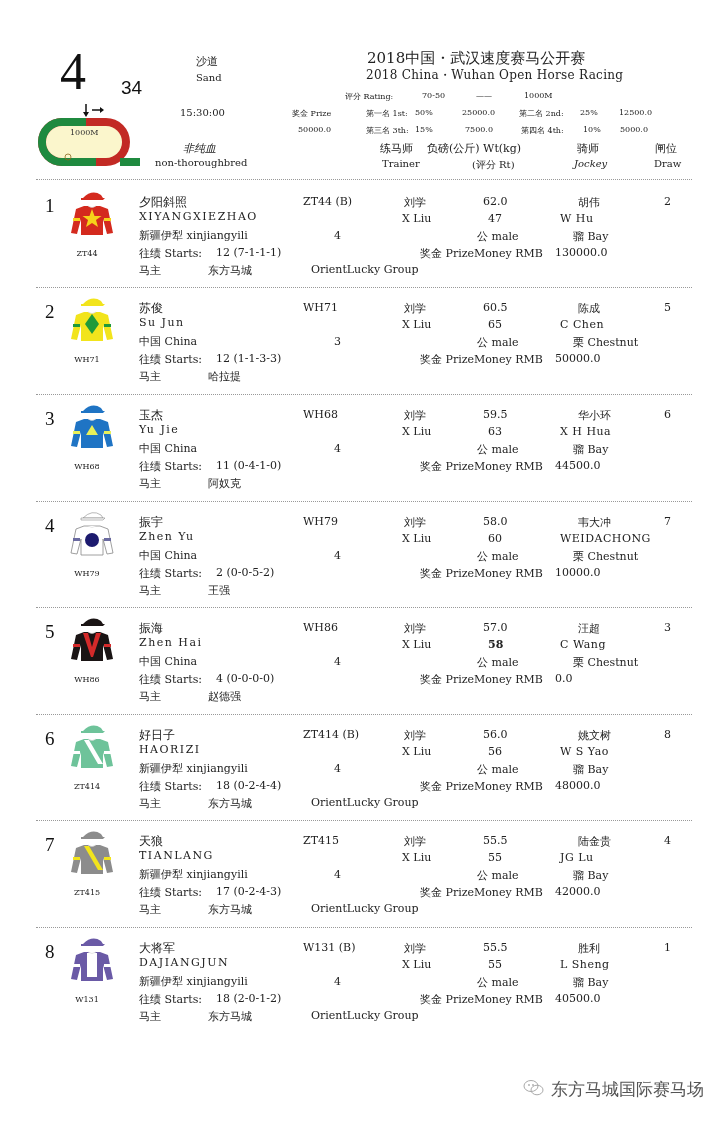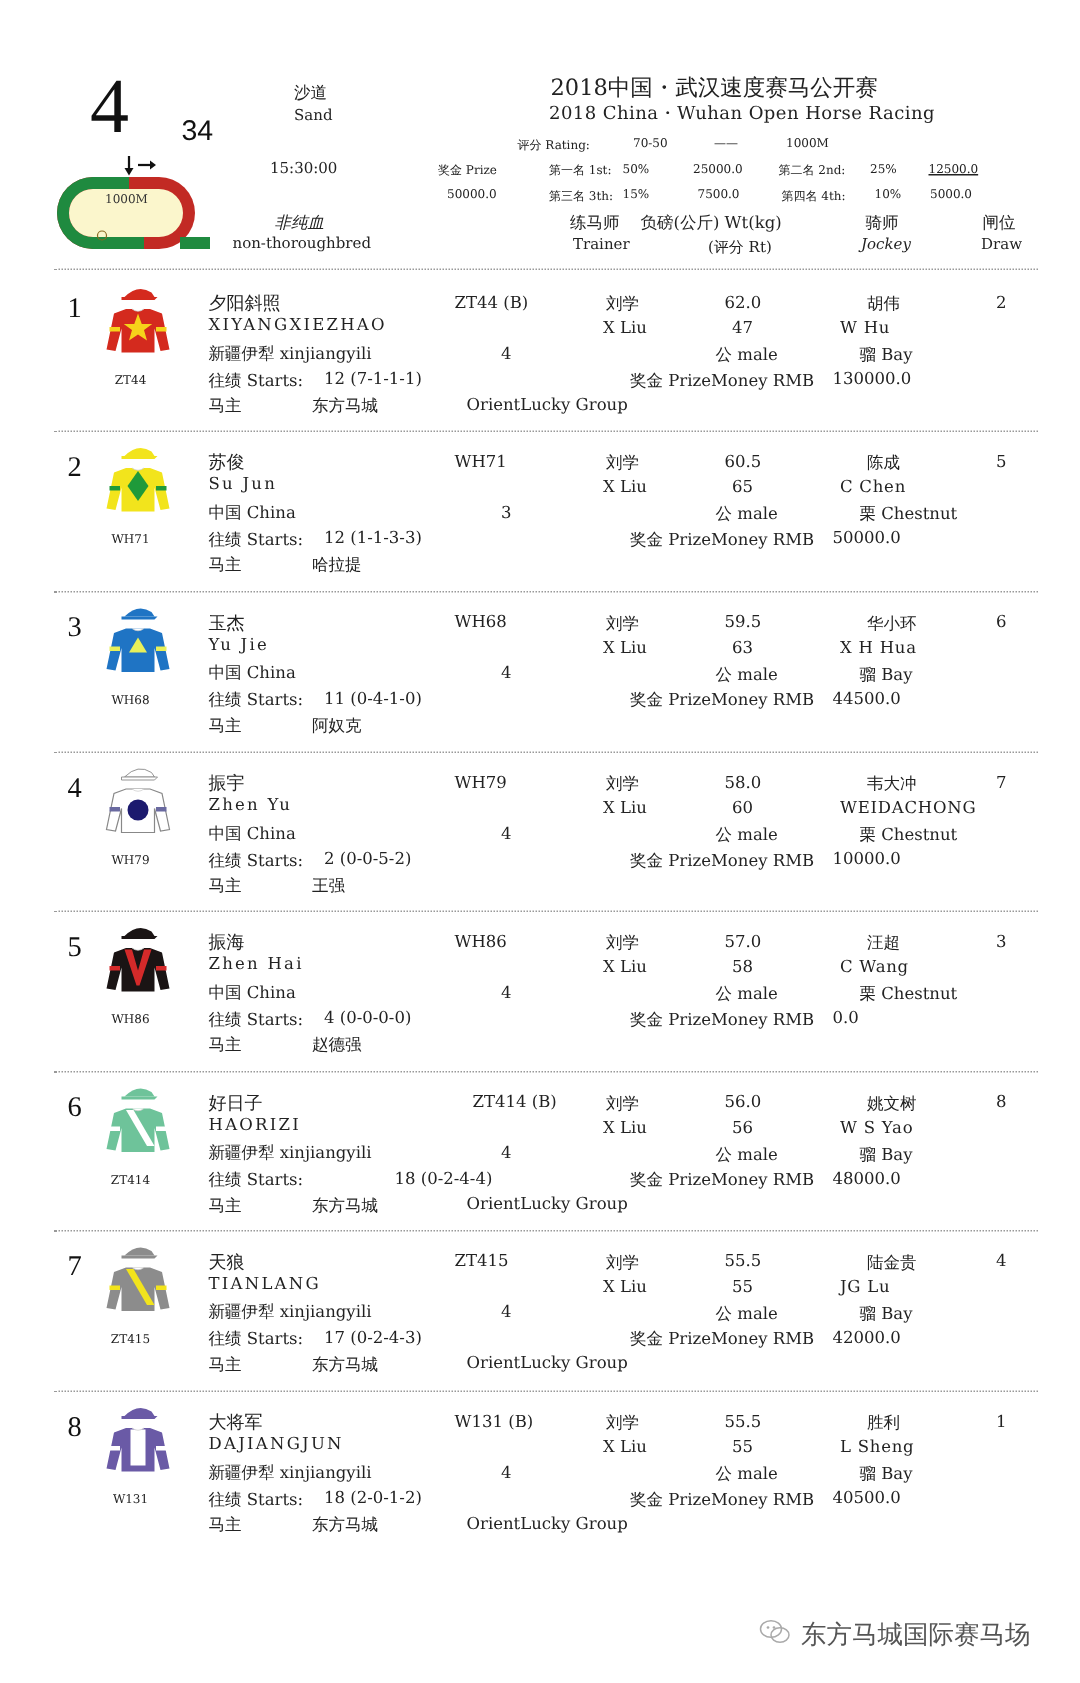--- a/index.html
+++ b/index.html
@@ -12,21 +12,21 @@
   .xs { font-size: 8px; }
   .md { font-size: 11px; }
   .title-cn { font-size: 15px; }
   .title-en { font-size: 12px; letter-spacing: 0.3px; }
   .dotline { position: absolute; left: 36px; width: 656px; height: 0; border-top: 1px dotted #999; }
   .entry { position: absolute; left: 0; width: 720px; height: 106px; }
   .e-no { position: absolute; left: 45px; top: 12px; font-size: 19px; font-family: "Liberation Serif", serif; color: #111; }
   .silk { position: absolute; left: 70px; top: 6px; width: 44px; height: 54px; }
   .silk-code { position: absolute; left: 60px; top: 66px; width: 54px; text-align: center; font-size: 8px; }
   .c { position: absolute; font-size: 11px; white-space: nowrap; }
-  .foot { position: absolute; left: 506px; top: 1078px; font-family: Liberation Mono, monospace; font-size: 17px; color: #555; }
+  .foot { position: absolute; left: 523px; top: 1078px; font-family: Liberation Mono, monospace; font-size: 17px; color: #555; }
 </style>
 </head>
 <body>
 
 <div class="abs hdr-num" style="left:60px;top:46px;">4</div>
 <div class="abs hdr-34" style="left:121px;top:77px;">34</div>
 
 <div class="abs md" style="left:196px;top:54px;font-family:Liberation Serif, serif;">沙道</div>
 <div class="abs sm" style="left:196px;top:72px;">Sand</div>
 <div class="abs sm" style="left:180px;top:107px;">15:30:00</div>
@@ -57,21 +57,21 @@
 <div class="abs xs" style="left:524px;top:91px;">1000M</div>
 
 <div class="abs xs" style="left:292px;top:108px;">奖金 Prize</div>
 <div class="abs xs" style="left:298px;top:125px;">50000.0</div>
 
 <div class="abs xs" style="left:366px;top:108px;">第一名 1st:</div>
 <div class="abs xs" style="left:415px;top:108px;">50%</div>
 <div class="abs xs" style="left:462px;top:108px;">25000.0</div>
 <div class="abs xs" style="left:519px;top:108px;">第二名 2nd:</div>
 <div class="abs xs" style="left:580px;top:108px;">25%</div>
-<div class="abs xs" style="left:619px;top:108px;text-decoration:underline;">12500.0</div>
+<div class="abs xs" style="left:619px;top:108px;">12500.0</div>
 
 <div class="abs xs" style="left:366px;top:125px;">第三名 3th:</div>
 <div class="abs xs" style="left:415px;top:125px;">15%</div>
 <div class="abs xs" style="left:465px;top:125px;">7500.0</div>
 <div class="abs xs" style="left:521px;top:125px;">第四名 4th:</div>
 <div class="abs xs" style="left:583px;top:125px;">10%</div>
 <div class="abs xs" style="left:620px;top:125px;">5000.0</div>
 
 <div class="abs md" style="left:380px;top:141px;">练马师</div>
 <div class="abs sm" style="left:382px;top:158px;">Trainer</div>
@@ -258,21 +258,21 @@
     <div class="c" style="left:139px;top:80px;">马主</div>
     <div class="c" style="left:208px;top:80px;">赵德强</div>
     <div class="c" style="left:311px;top:80px;"></div>
 
     <div class="c" style="left:303px;top:12px;">WH86</div>
     <div class="c" style="left:334px;top:46px;">4</div>
 
     <div class="c" style="left:404px;top:12px;">刘学</div>
     <div class="c" style="left:402px;top:29px;">X Liu</div>
     <div class="c" style="left:483px;top:12px;">57.0</div>
-    <div class="c" style="left:488px;top:29px;">58</div>
+    <div class="c" style="left:488px;top:29px;font-weight:bold;">58</div>
     <div class="c" style="left:477px;top:46px;">公 male</div>
     <div class="c" style="left:578px;top:12px;">汪超</div>
     <div class="c" style="left:560px;top:29px;letter-spacing:0.5px;">C Wang</div>
     <div class="c" style="left:573px;top:46px;">栗 Chestnut</div>
     <div class="c" style="left:420px;top:63px;">奖金 PrizeMoney RMB</div>
     <div class="c" style="left:555px;top:63px;">0.0</div>
     <div class="c" style="left:664px;top:12px;">3</div>
   </div>
     <div class="dotline" style="top: 714px;"></div>
     <div class="entry" style="top: 716px;">
@@ -285,26 +285,26 @@
           <rect x="3" y="29" width="7" height="3" fill="#ffffff"></rect>
           <rect x="34" y="29" width="7" height="3" fill="#ffffff"></rect>
           <path d="M18 17 Q22 20 26 17" fill="#ffffff" stroke="#ccc" stroke-width="0.5"></path>
         </svg></div>
     <div class="silk-code">ZT414</div>
 
     <div class="c" style="left:139px;top:11px;font-size:12px;">好日子</div>
     <div class="c" style="left:139px;top:27px;letter-spacing:1.5px;">HAORIZI</div>
     <div class="c" style="left:139px;top:45px;">新疆伊犁 xinjiangyili</div>
     <div class="c" style="left:139px;top:63px;">往绩 Starts:</div>
-    <div class="c" style="left:216px;top:63px;margin-left:47px;">18 (0-2-4-4)</div>
+    <div class="c" style="left:216px;top:63px;">18 (0-2-4-4)</div>
     <div class="c" style="left:139px;top:80px;">马主</div>
     <div class="c" style="left:208px;top:80px;">东方马城</div>
     <div class="c" style="left:311px;top:80px;">OrientLucky Group</div>
 
-    <div class="c" style="left:303px;top:12px;margin-left:12px;">ZT414 (B)</div>
+    <div class="c" style="left:303px;top:12px;">ZT414 (B)</div>
     <div class="c" style="left:334px;top:46px;">4</div>
 
     <div class="c" style="left:404px;top:12px;">刘学</div>
     <div class="c" style="left:402px;top:29px;">X Liu</div>
     <div class="c" style="left:483px;top:12px;">56.0</div>
     <div class="c" style="left:488px;top:29px;">56</div>
     <div class="c" style="left:477px;top:46px;">公 male</div>
     <div class="c" style="left:578px;top:12px;">姚文树</div>
     <div class="c" style="left:560px;top:29px;letter-spacing:0.5px;">W S Yao</div>
     <div class="c" style="left:573px;top:46px;">骝 Bay</div>

